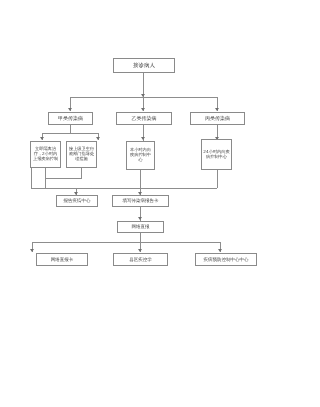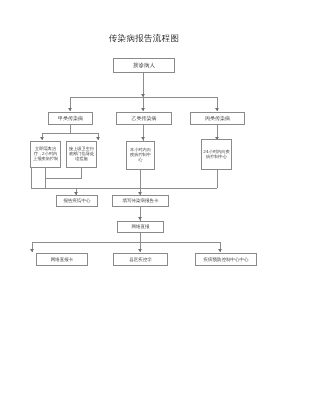--- a/index.html
+++ b/index.html
@@ -70,21 +70,20 @@
     border-left: 2.2px solid transparent;
     border-right: 2.2px solid transparent;
     border-top: 3.4px solid #6f6f6f;
   }
 </style>
 </head>
 <body>
 
 <div id="page">
 
-  <div id="title">传染病报告流程图</div>
 
   <div class="node f55" style="left:113px; top:58px; width:62px; height:15px;">
     <span>接诊病人</span>
   </div>
 
   <div class="vline" style="left:143px; top:73px; height:24px;"></div>
   <div class="arrow-down" style="left:141px; top:94px;"></div>
 
   <div class="hline" style="left:70px; top:97px; width:147px;"></div>
   <div class="vline" style="left:70px; top:97px; height:14px;"></div>

